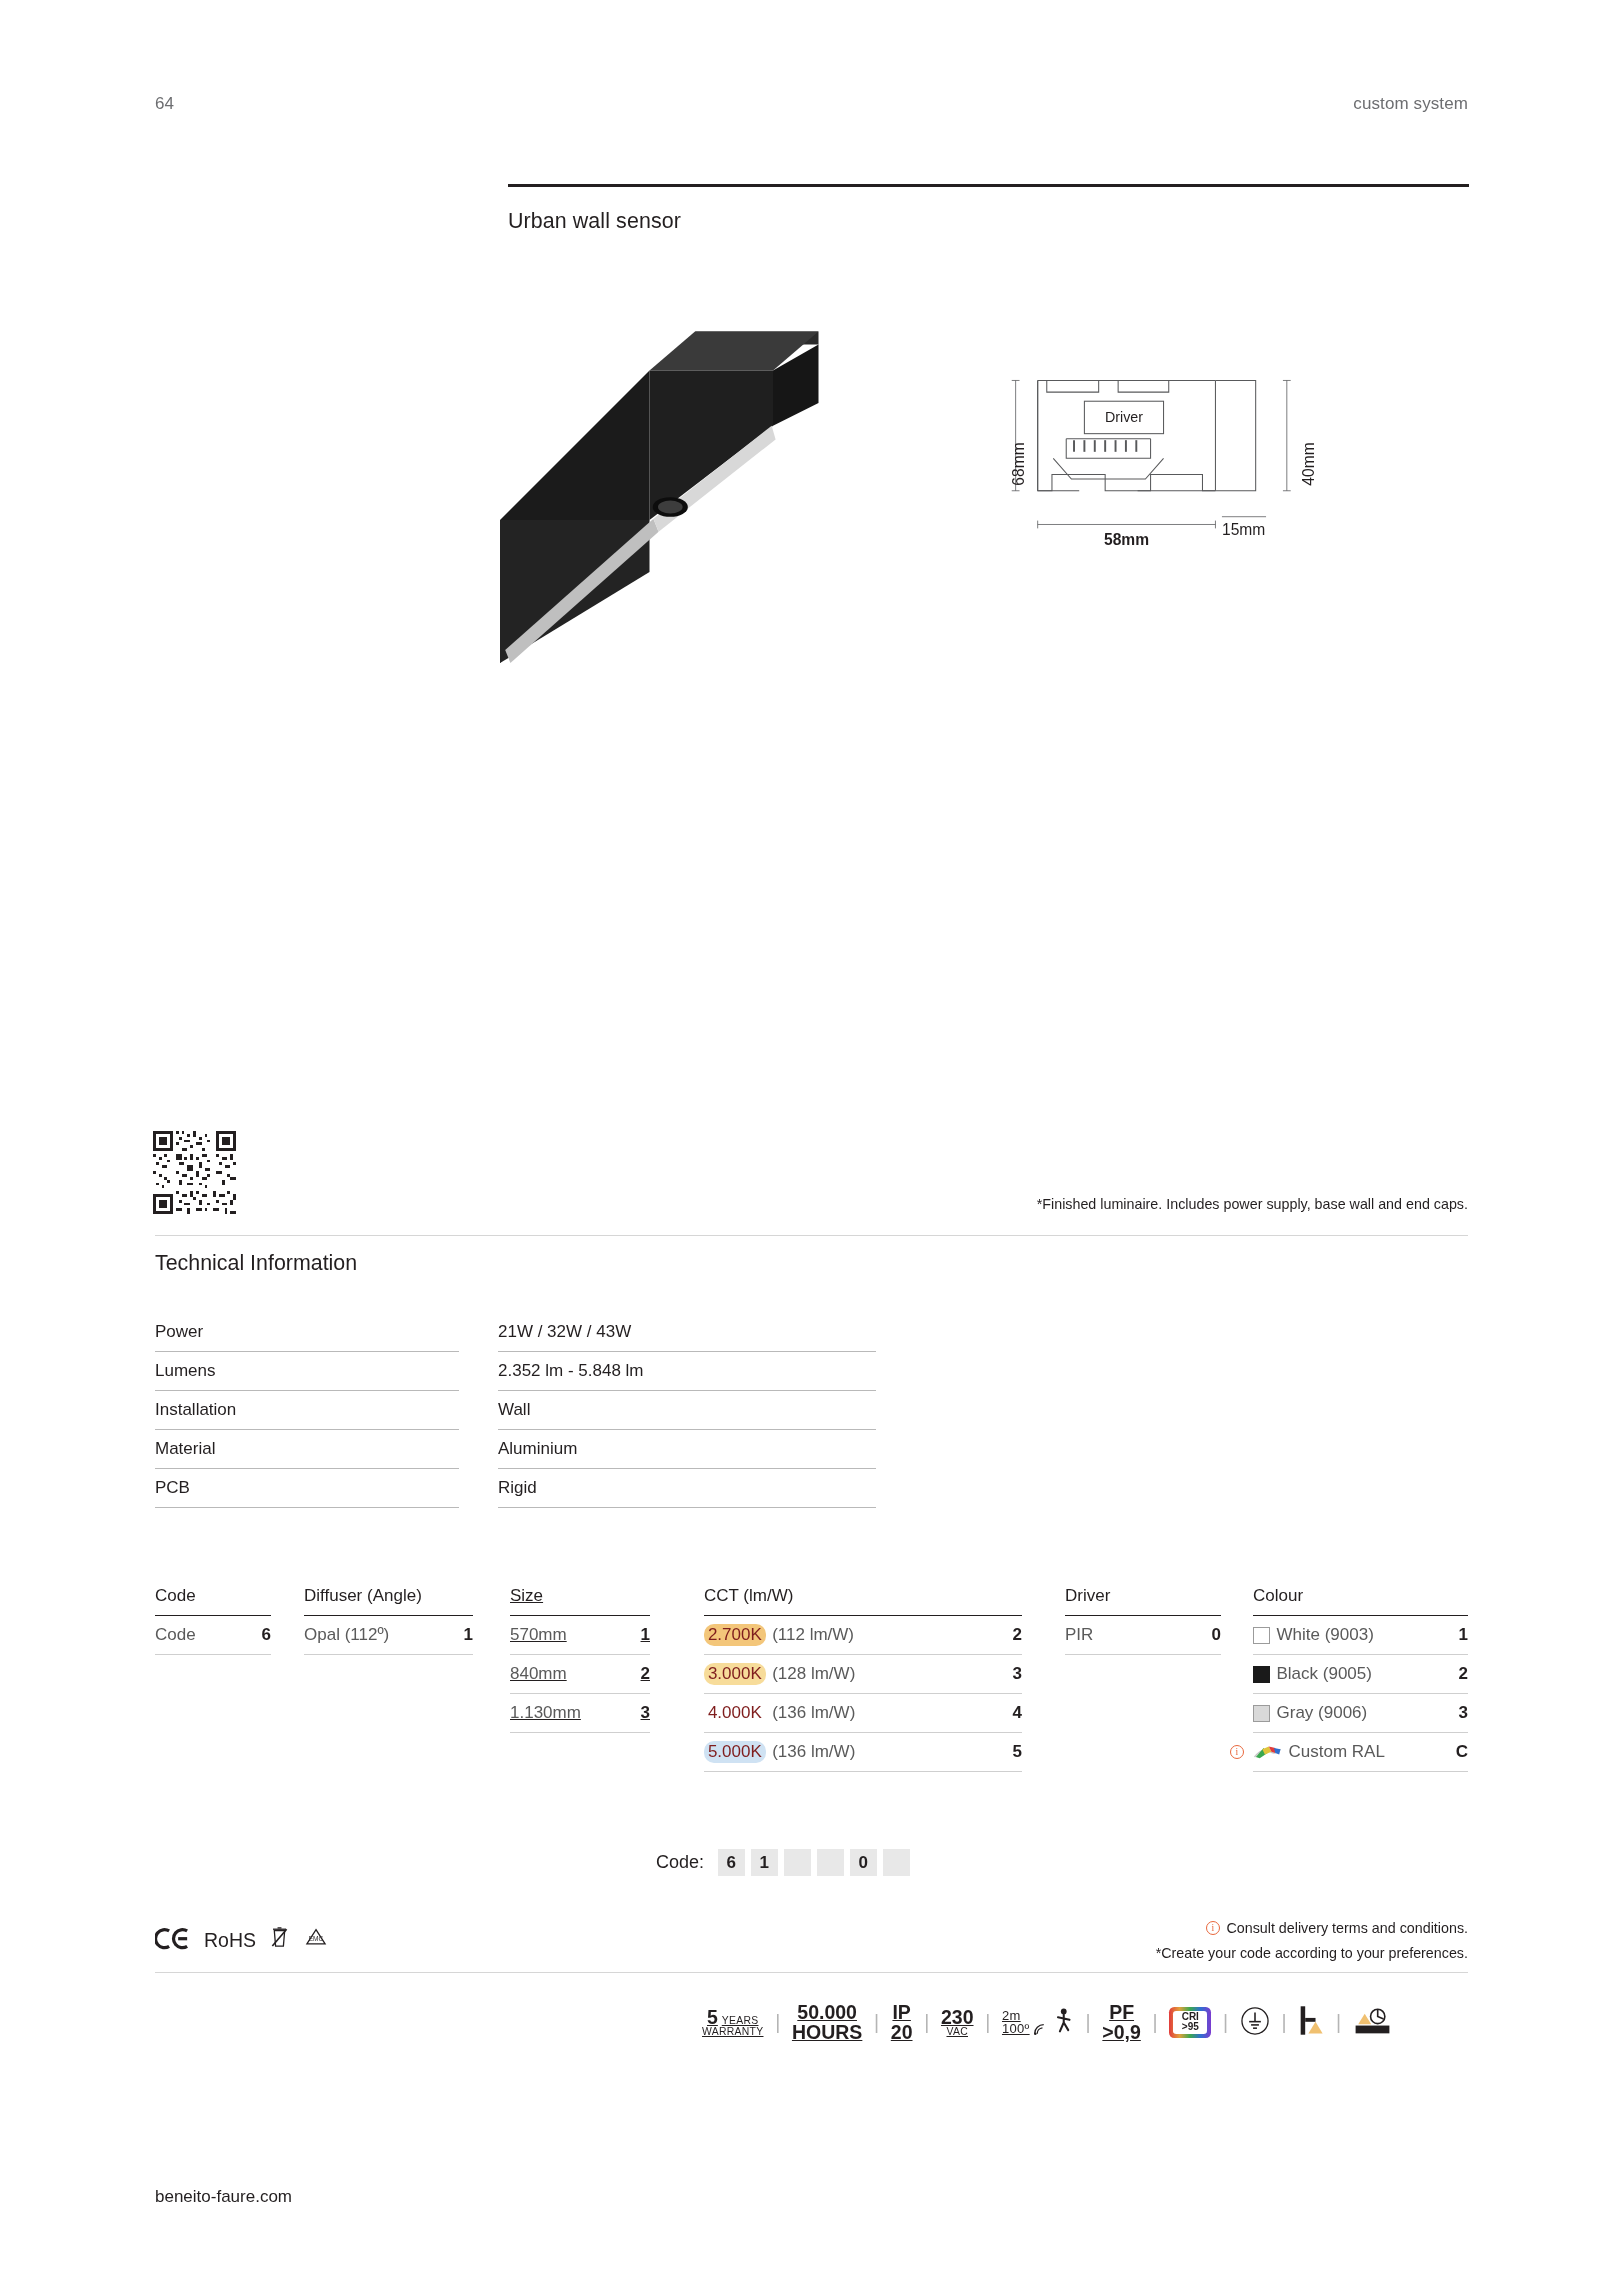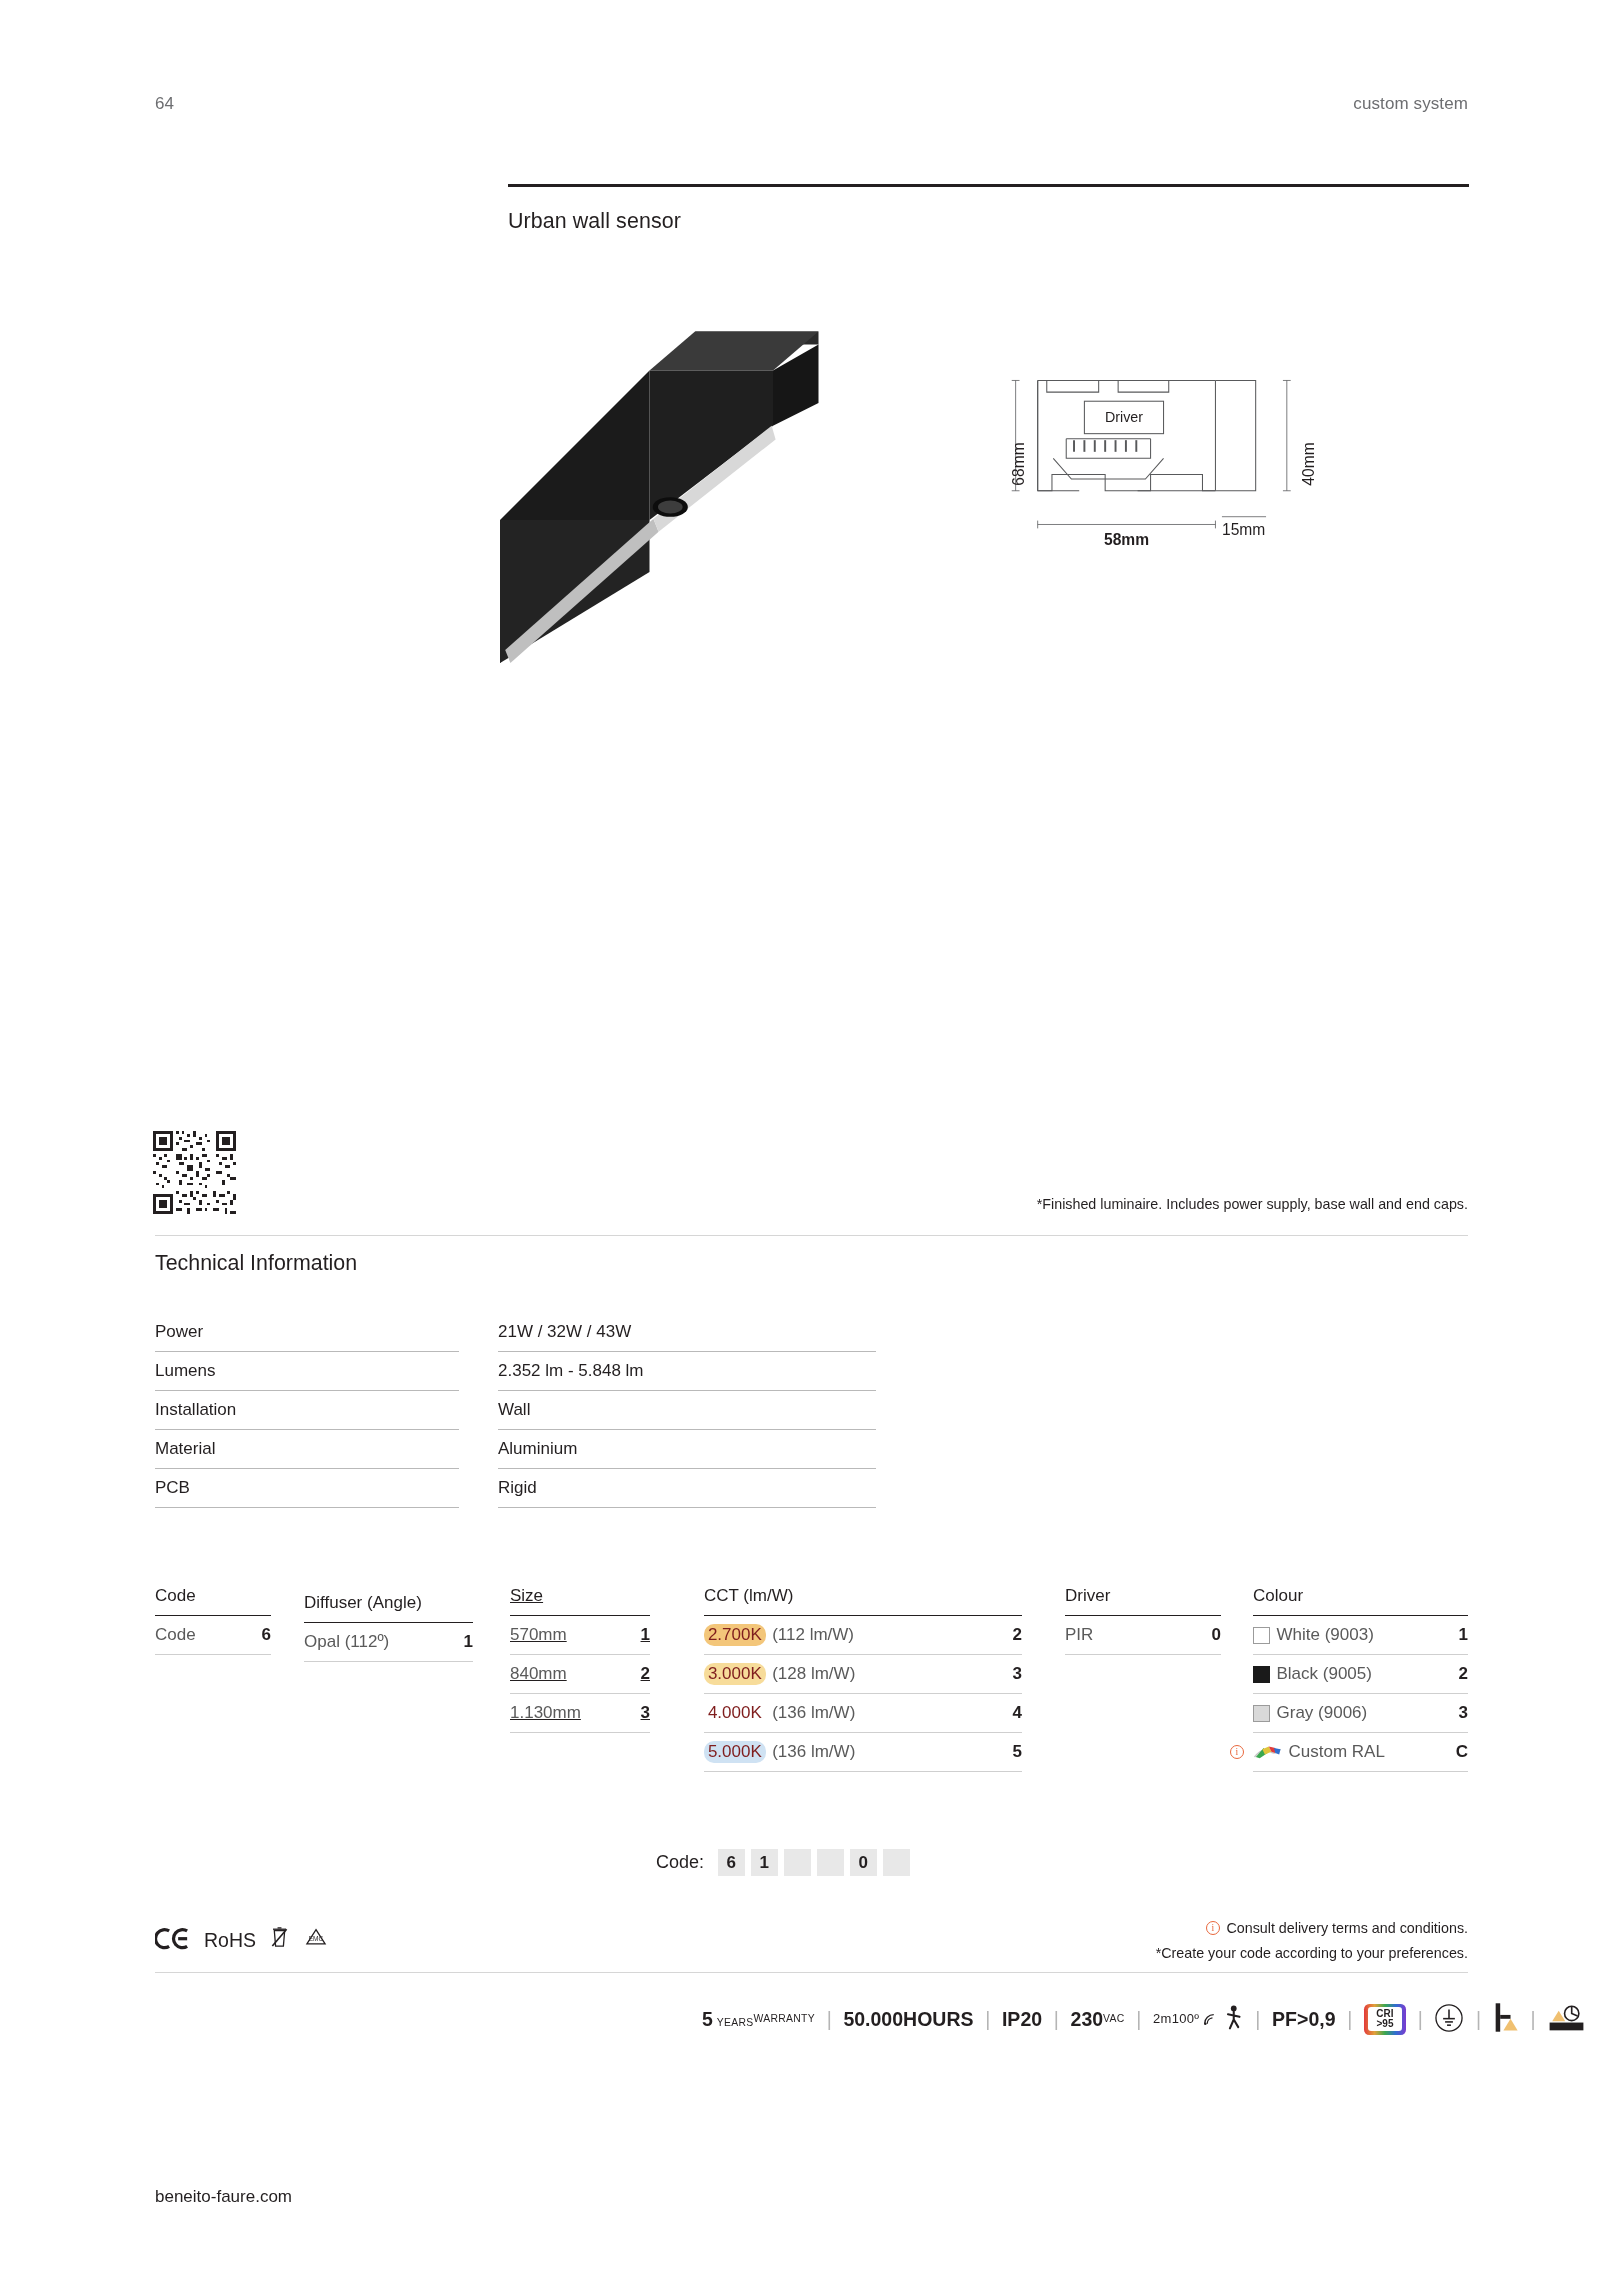--- a/index.html
+++ b/index.html
@@ -137,21 +137,21 @@
     background: #d6d6d6;
   }
 
   
   .icon-strip {
     position: absolute; left: 702px; top: 2002px;
     display: flex; align-items: center; gap: 0px;
     font-size: 14.3px; color: #231f20;
   }
   .icon-strip .sep { color: #b5b5b5; margin: 0 11.7px; font-size: 19.5px; }
-  .ic { display: flex; flex-direction: row; align-items: center; line-height: 1.05; }
+  .ic { display: flex; flex-direction: column; align-items: center; line-height: 1.05; text-decoration: underline; }
   .ic .big { font-size: 19.5px; font-weight: bold; }
   .ic .sml { font-size: 10.4px; letter-spacing: 0.3px; }
 
   .site {
     position: absolute; left: 155px; top: 2187px;
     font-size: 17px; color: #231f20;
   }
 
   .cri-box {
     width: 42px; height: 31px; border-radius: 5.2px;
@@ -390,21 +390,21 @@
   <div class="config">
 
     <div class="col" style="left:0px; width:116px;">
       <div class="col-head">Code</div>
       <div class="opt-row">
         <span class="opt-label">Code</span>
         <span class="opt-code">6</span>
       </div>
     </div>
 
-    <div class="col" style="left:149px; width:169px;margin-top:7px;">
+    <div class="col" style="left:149px; width:169px;">
       <div class="col-head">Diffuser (Angle)</div>
       <div class="opt-row">
         <span class="opt-label">Opal (112º)</span>
         <span class="opt-code">1</span>
       </div>
     </div>
 
     <div class="col" style="left:355px; width:140px;text-decoration:underline;">
       <div class="col-head">Size</div>
       <div class="opt-row">

